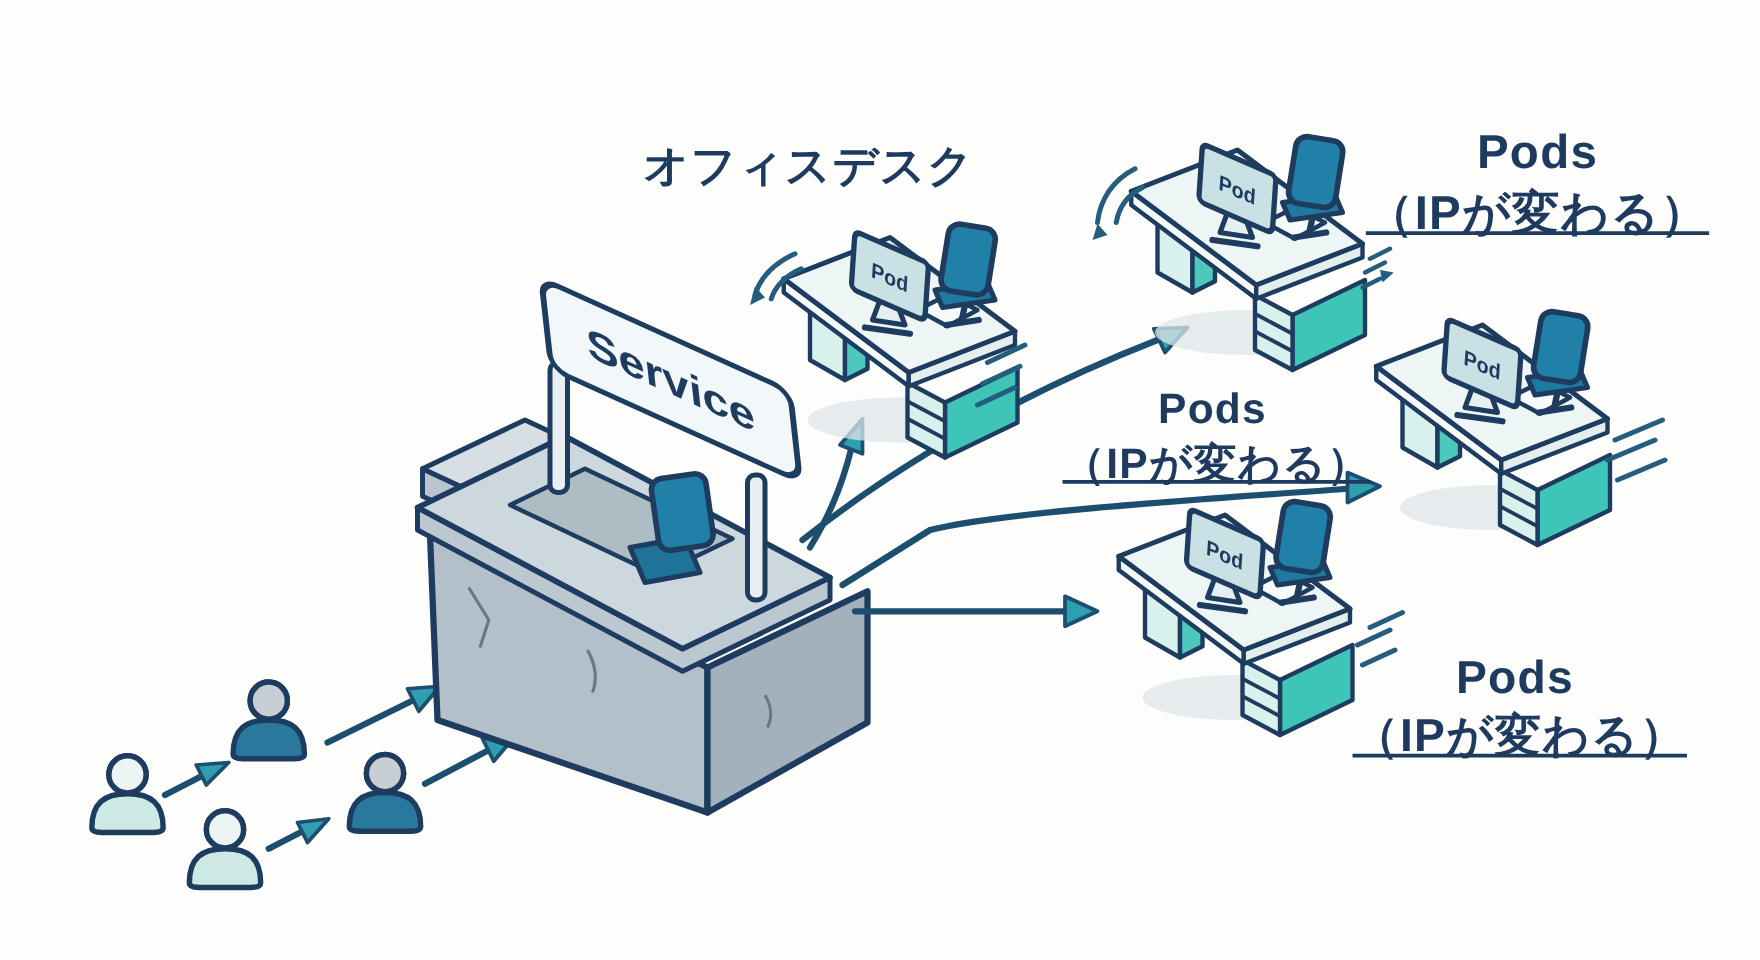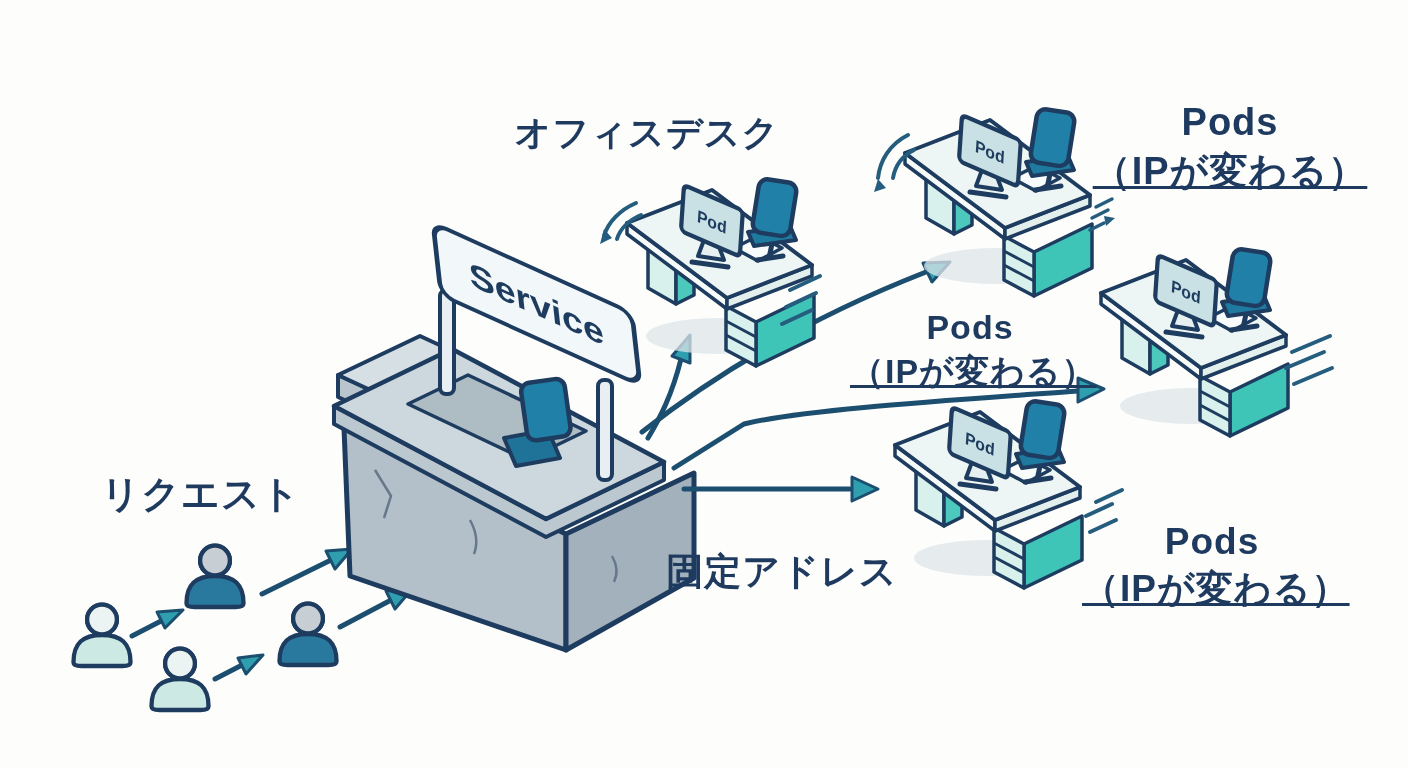--- a/index.html
+++ b/index.html
@@ -208,24 +208,22 @@
         <path d="M1294,384 L1332,368"></path>
 
     <path d="M1096,502 L1122,490"></path>
         <path d="M1086,516 L1112,504"></path>
         <path d="M1090,532 L1116,520"></path>
   </g>
 </svg>
 
   <div class="label lbl-office">オフィスデスク</div>
 
-  <div class="label lbl-request">リクエスト</div>
 
   <div class="label lbl-fixed">
-    <span>固定アドレス</span>
   </div>
 
   <div class="label lbl-pods-a">
     <span>Pods</span>
     <span class="l2">（IPが変わる）</span>
   </div>
 
   <div class="label lbl-pods-b">
     <span>Pods</span>
     <span class="l2">（IPが変わる）</span>

